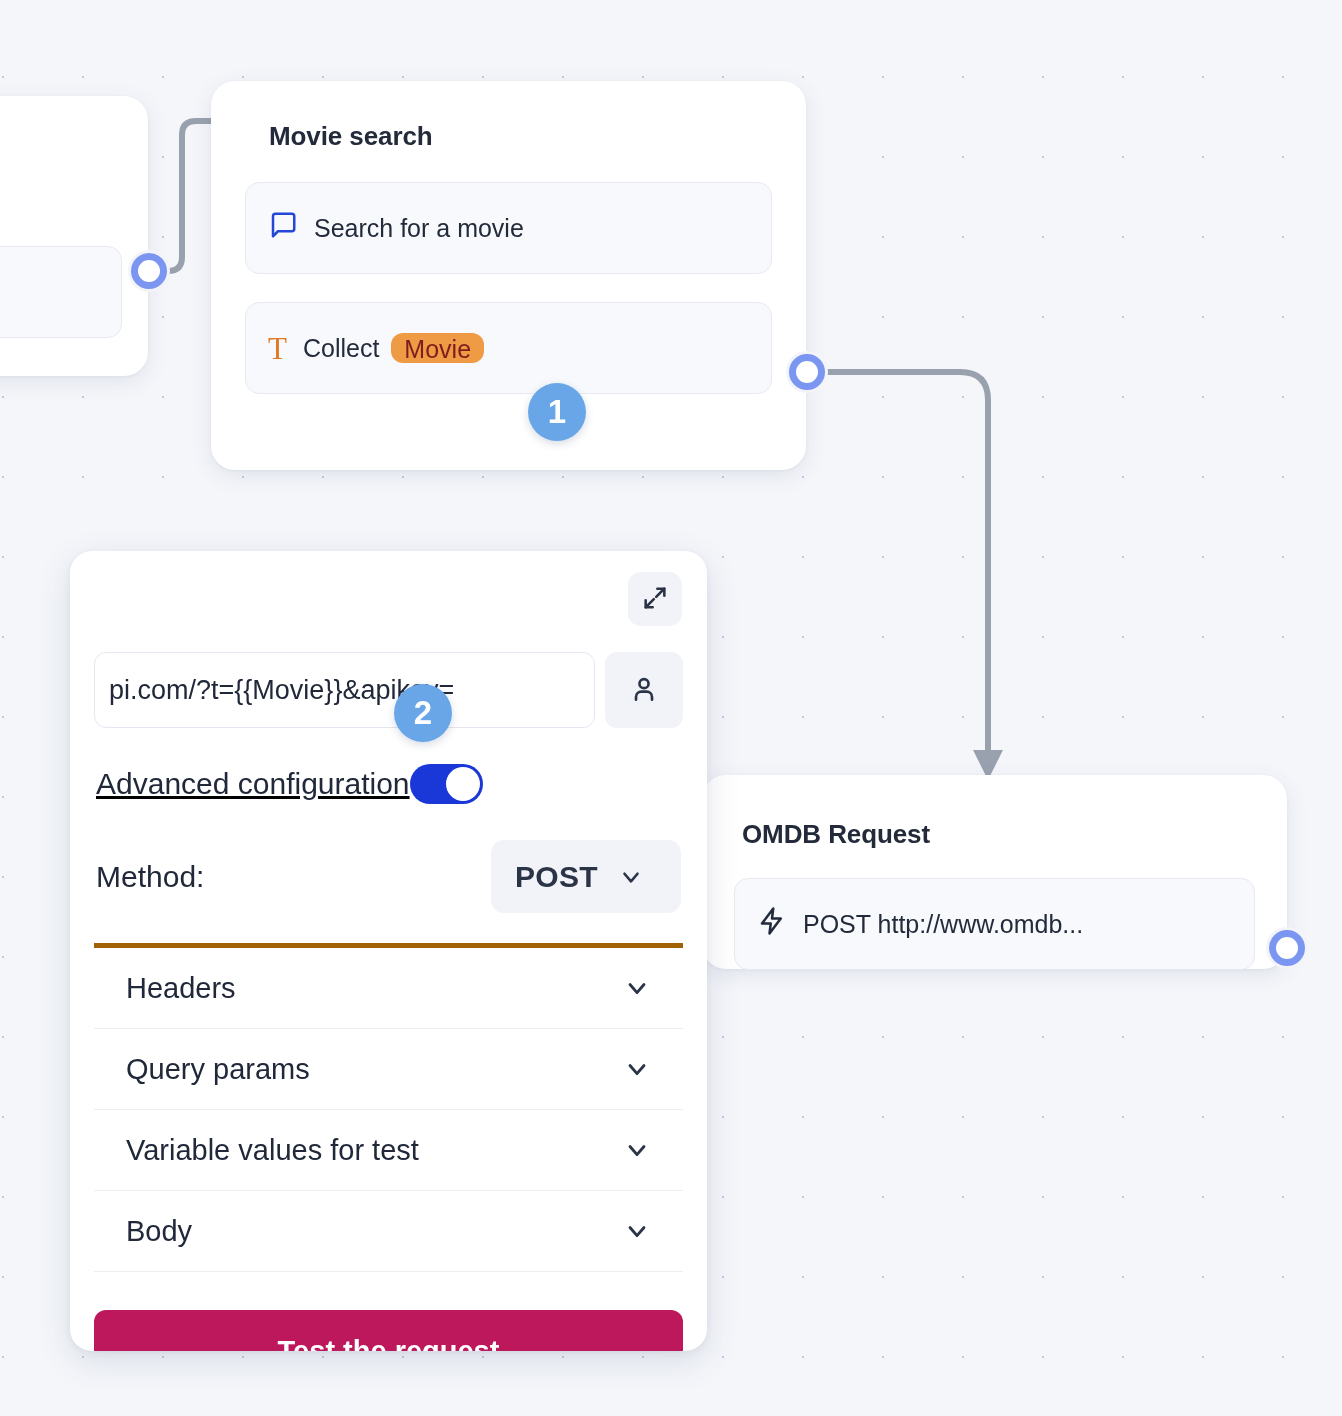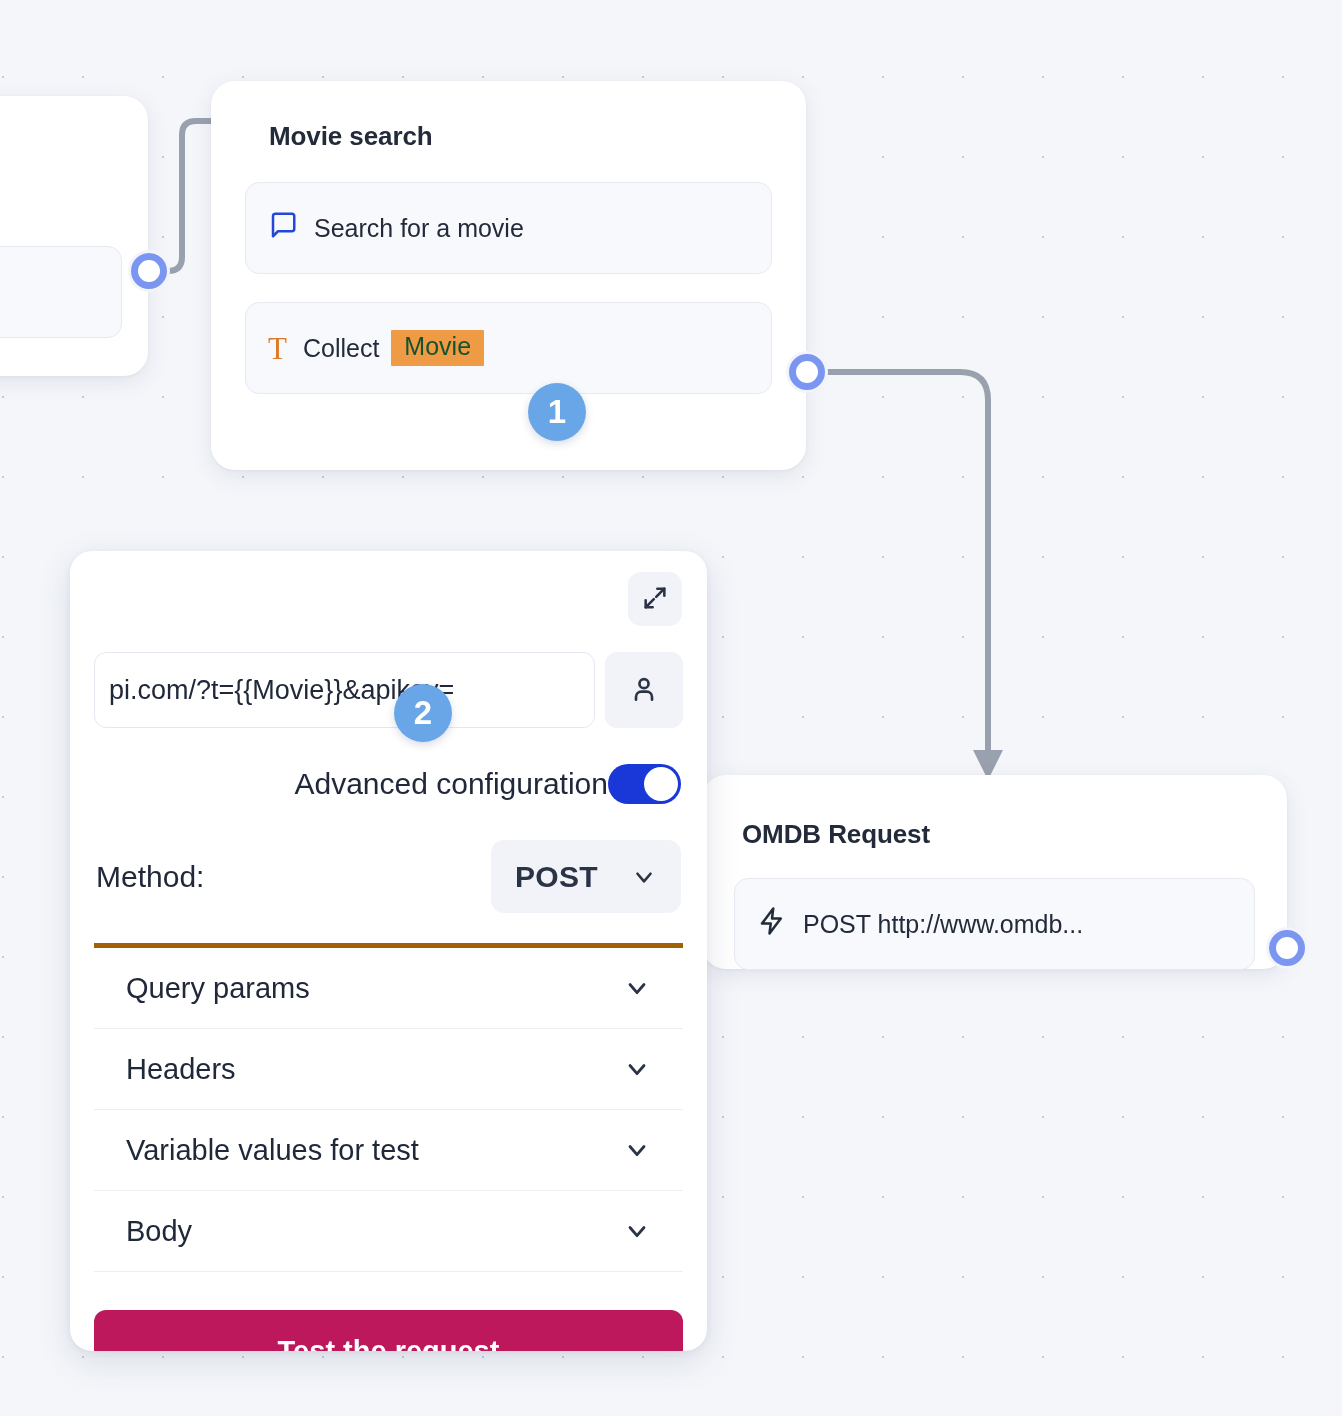--- a/index.html
+++ b/index.html
@@ -71,23 +71,23 @@
     width: 595px;
     height: 389px;
     padding: 40px 34px;
   }
   #movie-search-node .node-title { margin-bottom: 30px; margin-left: 24px; }
   #movie-search-node .node-row + .node-row { margin-top: 28px; }
 
   .chip {
     display: inline-block;
     background: #ef9a45;
-    color: #14532d;
-    border-radius: 1px;
-    padding: 4px 13px 7px;
+    color: #7f1d1d;
+    border-radius: 12px;
+    padding: 4px 13px 1px;
     font-size: 25px;
     line-height: 1;
     margin-left: -4px;
   }
 
   
   #partial-node {
     left: -160px;
     top: 96px;
     width: 308px;
@@ -209,23 +209,24 @@
   }
   #user-icon-btn {
     width: 78px;
     height: 76px;
     border-radius: 12px;
   }
 
   #advanced-row {
     display: flex;
     align-items: center;
-    justify-content: flex-end;
+    justify-content: flex-start;
     margin-top: 36px;
     padding: 0 2px;
+    text-decoration: underline;
   }
   #advanced-label {
     font-size: 30px;
     color: #20283a;
   }
   .toggle {
     width: 73px;
     height: 40px;
     border-radius: 20px;
     background: #1a38d8;
@@ -257,21 +258,21 @@
     font-size: 30px;
     color: #20283a;
   }
   #method-select {
     background: #f1f3f8;
     border-radius: 13px;
     height: 73px;
     min-width: 190px;
     display: flex;
     align-items: center;
-    justify-content: space-between;
+    justify-content: flex-start;
     gap: 20px;
     padding: 0 24px;
     cursor: pointer;
   }
   #method-value {
     font-size: 30px;
     font-weight: bold;
     color: #2b3346;
     letter-spacing: 0.3px;
   }
@@ -400,30 +401,30 @@
       <span id="method-value">POST</span>
       <span>
         <svg class="chevron" width="26" height="26" viewBox="0 0 24 24" fill="none" stroke="#2b3346" stroke-width="2.4" stroke-linecap="round" stroke-linejoin="round">
           <polyline points="6 9 12 16 18 9"></polyline>
         </svg>
       </span>
     </div>
   </div>
 
   <div class="accordion-item">
-    <span class="accordion-label">Query params</span>
+    <span class="accordion-label">Headers</span>
     <span>
       <svg class="chevron" width="28" height="28" viewBox="0 0 24 24" fill="none" stroke="#2b3346" stroke-width="2.4" stroke-linecap="round" stroke-linejoin="round">
         <polyline points="6 9 12 16 18 9"></polyline>
       </svg>
     </span>
   </div>
 
   <div class="accordion-item">
-    <span class="accordion-label">Headers</span>
+    <span class="accordion-label">Query params</span>
     <span>
       <svg class="chevron" width="28" height="28" viewBox="0 0 24 24" fill="none" stroke="#2b3346" stroke-width="2.4" stroke-linecap="round" stroke-linejoin="round">
         <polyline points="6 9 12 16 18 9"></polyline>
       </svg>
     </span>
   </div>
 
   <div class="accordion-item">
     <span class="accordion-label">Variable values for test</span>
     <span>

